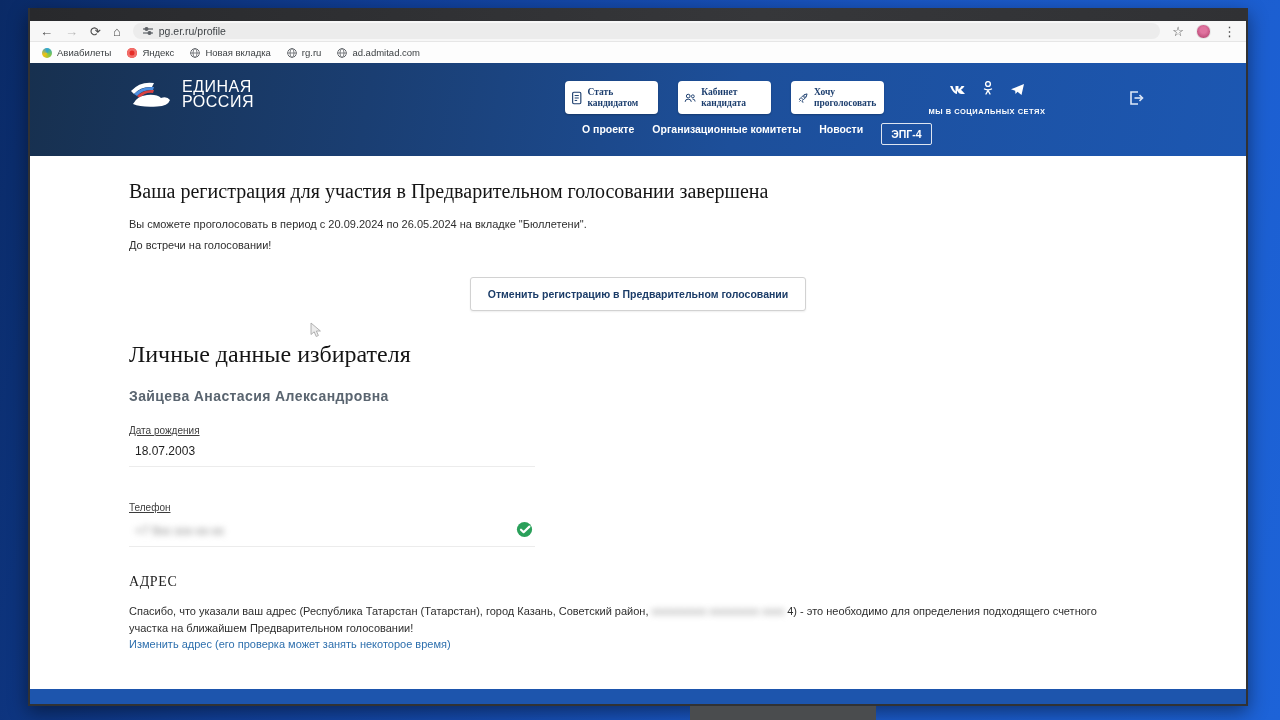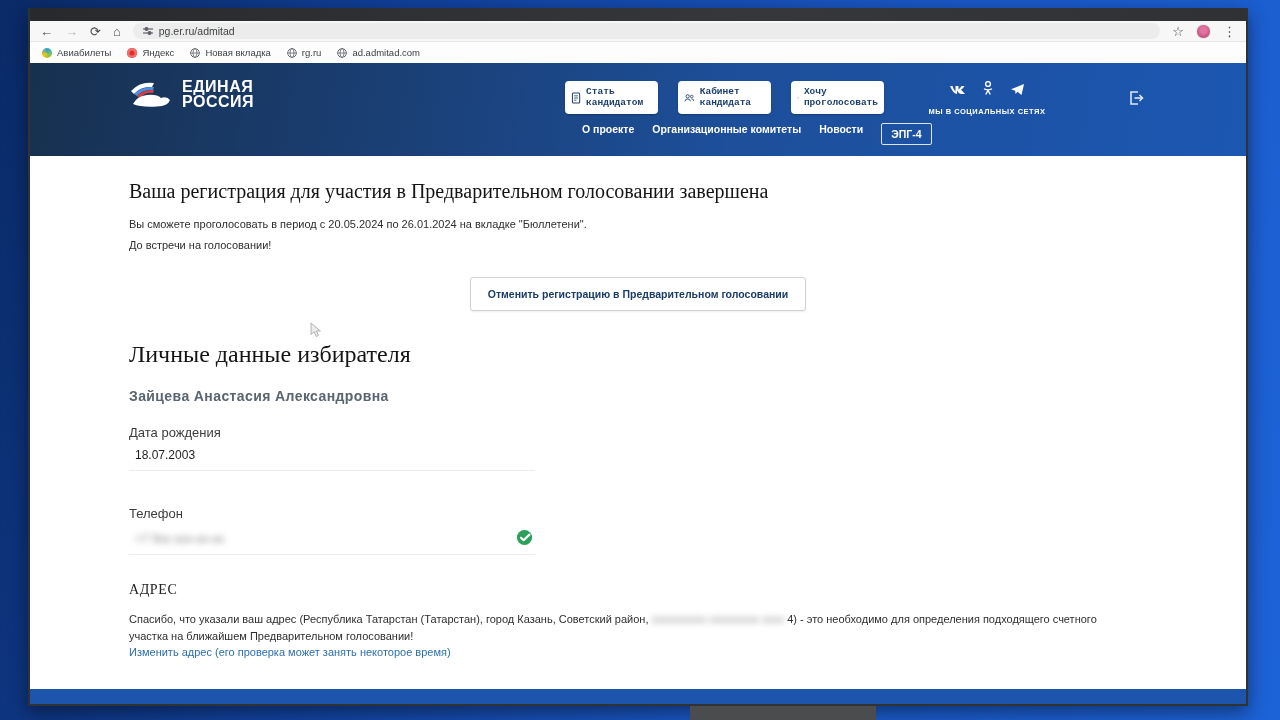--- a/index.html
+++ b/index.html
@@ -41,26 +41,26 @@
   .bm-ic { width:10px; height:10px; border-radius:50%; flex:none; }
   .bm-ic.colorful { background:conic-gradient(#2aa3d8, #7cc64e, #f4c20d, #2aa3d8); }
   .bm-ic.red { background:#e52d27; box-shadow:inset 0 0 0 2.5px #f26f6b; }
   .page { flex:1; display:flex; flex-direction:column; background:#fff; overflow:hidden; }
   
   .site-header {
     height:93px; flex:none; position:relative;
     background:linear-gradient(100deg,#17304f 0%,#1a3e72 28%,#1d4f9a 58%,#1c57b2 100%);
   }
   .logo { position:absolute; left:98px; top:16px; display:flex; align-items:center; gap:8px; }
-  .logo-text { color:#fff; font-weight:bold; font-size:16px; line-height:.95; letter-spacing:.5px; }
+  .logo-text { color:#fff; font-weight:normal; font-size:16px; line-height:.95; letter-spacing:.5px; }
   .actions { position:absolute; left:535px; top:18px; display:flex; gap:20px; }
   .action-btn {
     width:93px; height:33px; background:#fff; border:none; border-radius:4px;
     display:flex; align-items:center; gap:5px; padding:0 6px;
-    font-family:Liberation Mono, monospace; font-size:9.5px; font-weight:bold; color:#1c3e6e;
+    font-family:Liberation Serif, serif; font-size:9.5px; font-weight:bold; color:#1c3e6e;
     text-align:left; line-height:1.15; cursor:pointer; box-shadow:0 1px 2px rgba(0,0,0,.25);
   }
   .social { position:absolute; left:891px; top:18px; width:132px; display:flex; flex-direction:column; align-items:center; gap:7px; }
   .social-icons { display:flex; gap:17px; align-items:center; }
   .social-caption { font-size:7.5px; font-weight:bold; color:#fff; letter-spacing:.5px; white-space:nowrap; }
   .exit-btn { position:absolute; left:1098px; top:27px; background:none; border:none; cursor:pointer; }
   .site-nav { position:absolute; left:552px; top:60px; display:flex; gap:18px; align-items:flex-start; }
   .nav-item { color:#fff; font-size:10.5px; font-weight:bold; text-decoration:none; white-space:nowrap; }
   .nav-item.boxed { border:1px solid rgba(255,255,255,.85); border-radius:2px; padding:4px 9px; }
   
@@ -73,21 +73,21 @@
   .cancel-btn {
     display:inline-block; background:#fff; border:1px solid #d2d2d2; border-radius:3px;
     padding:10px 17px; font-family:inherit; font-size:10.5px; font-weight:bold; color:#1b3c68;
     cursor:pointer; box-shadow:0 1px 2px rgba(0,0,0,.07);
   }
   .personal { padding-left:99px; margin-top:30px; }
   h2.section-title { font-family:"Liberation Serif", serif; font-weight:500; font-size:24px; color:#141414; }
   .voter-name { margin-top:20px; font-size:14px; font-weight:bold; color:#5a6570; letter-spacing:.4px; }
   .field { margin-top:21px; width:406px; }
   .field + .field { margin-top:35px; }
-  .field-label { font-size:13px; color:#3c3c3c; }
+  .field-label { font-size:10px; color:#3c3c3c;text-decoration:underline; }
   .field-value-row {
     display:flex; justify-content:space-between; align-items:flex-end;
     padding:8px 2px 8px 6px; border-bottom:1px solid #ececec;
     font-size:12px; color:#1f1f1f;
   }
   .redacted { filter:blur(3px); color:#8b8b8b; }
   .address-block { margin-top:27px; }
   .address-heading { font-family:"Liberation Serif", serif; font-size:14px; font-weight:500; letter-spacing:.6px; color:#222; }
   .address-text { margin-top:13px; font-size:11px; color:#2e2e2e; line-height:1.5; width:1004px; }
   .address-link { font-size:11px; color:#2d6fad; text-decoration:none; }
@@ -110,21 +110,21 @@
       <span>
         <svg width="10" height="10" viewBox="0 0 10 10">
             <g stroke="#5f6368" stroke-width="1.2" fill="#5f6368">
               <line x1="0" y1="3" x2="10" y2="3"></line>
               <circle cx="3.5" cy="3" r="1.4"></circle>
               <line x1="0" y1="7" x2="10" y2="7"></line>
               <circle cx="6.5" cy="7" r="1.4"></circle>
             </g>
           </svg>
       </span>
-      <span class="url-text">pg.er.ru/admitad</span>
+      <span class="url-text">pg.er.ru/profile</span>
     </div>
     <span class="tb-ic">☆</span>
     <span class="avatar"></span>
     <span class="tb-ic">⋮</span>
   </div>
 
   <div class="bookmarksbar">
     <span class="bm">
       <span class="bm-ic colorful"></span>
       <span>Авиабилеты</span>
@@ -239,21 +239,21 @@
         <a class="nav-item" href="#">О проекте</a>
         <a class="nav-item" href="#">Организационные комитеты</a>
         <a class="nav-item" href="#">Новости</a>
         <a class="nav-item boxed" href="#">ЭПГ-4</a>
       </nav>
     </div>
 
     <div class="page-main">
       <div class="intro">
         <h1 class="page-title">Ваша регистрация для участия в Предварительном голосовании завершена</h1>
-        <p>Вы сможете проголосовать в период с 20.05.2024 по 26.01.2024 на вкладке "Бюллетени".</p>
+        <p>Вы сможете проголосовать в период с 20.09.2024 по 26.05.2024 на вкладке "Бюллетени".</p>
         <p>До встречи на голосовании!</p>
       </div>
 
       <div class="cancel-wrap">
         <button class="cancel-btn">Отменить регистрацию в Предварительном голосовании</button>
       </div>
 
       <div class="personal">
         <h2 class="section-title">Личные данные избирателя</h2>
         <div class="voter-name">Зайцева Анастасия Александровна</div>

